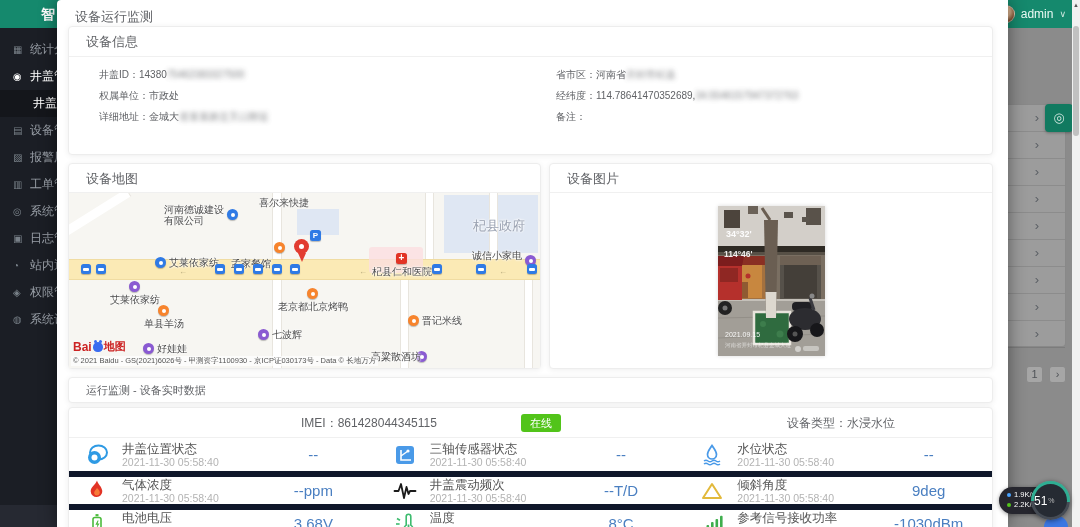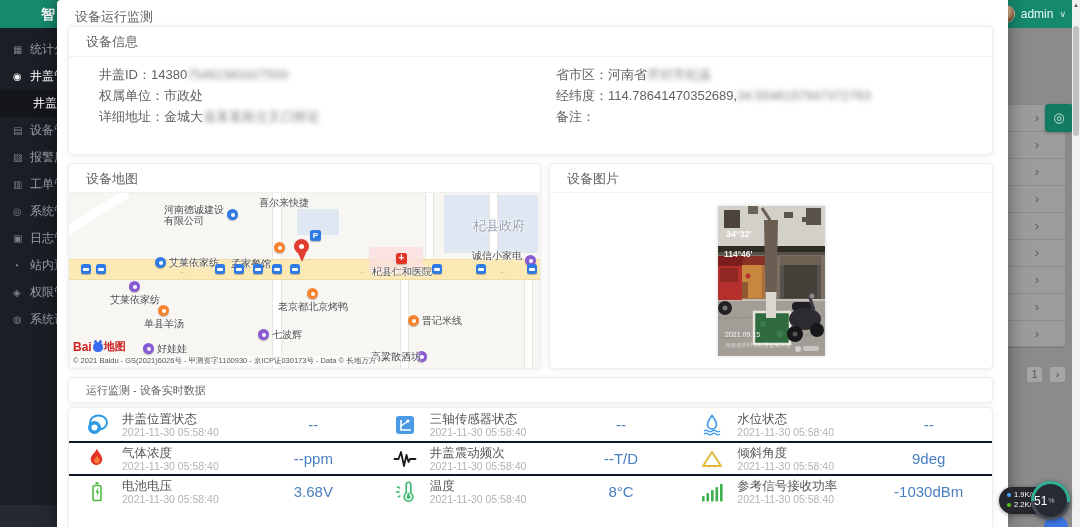--- a/index.html
+++ b/index.html
@@ -42,21 +42,21 @@
      box-shadow:0 0 18px rgba(0,0,0,.45);overflow:hidden;border-radius:4px 0 0 0;}
   .modal-title{position:absolute;left:18px;top:8px;font-size:13px;color:#606266;}
   .card{position:absolute;background:#fff;border:1px solid #ededed;border-radius:4px;box-shadow:0 1px 6px rgba(0,0,0,.07);}
   .card-head{height:30px;line-height:29px;padding-left:17px;font-size:13px;color:#606266;border-bottom:1px solid #f0f0f0;}
   
   .card-info{left:11px;top:26px;width:925px;height:129px;}
   .info-body{position:relative;height:98px;}
   .info-col{position:absolute;top:7px;}
   .info-col.c1{left:30px;}
   .info-col.c2{left:487px;}
-  .info-line{height:21px;line-height:21px;font-size:13px;color:#606266;white-space:nowrap;}
+  .info-line{height:21px;line-height:21px;font-size:10px;color:#606266;white-space:nowrap;}
   .blurred{filter:blur(2.6px);opacity:.8;}
   
   .card-map{left:11px;top:163px;width:473px;height:206px;}
   .card-map .card-head{height:29px;}
   .map{position:relative;width:471px;height:175px;background:#f7f6f2;overflow:hidden;cursor:grab;}
   .m-area{position:absolute;background:#dfe7f3;}
   .m-vroad{position:absolute;background:#fff;border-left:1px solid #e8e5de;border-right:1px solid #e8e5de;}
   .m-hroad{position:absolute;left:0;width:471px;top:66px;height:21px;background:#fbeab5;border-top:1px solid #f0dca2;border-bottom:1px solid #f0dca2;}
   .m-arrow{position:absolute;top:74px;color:#b9ab7e;font-size:8px;}
   .hospital-bg{position:absolute;left:300px;top:54px;width:54px;height:26px;background:#fbdee0;border-radius:3px;opacity:.8;}
@@ -89,21 +89,21 @@
   .photo-wrap{width:107px;height:150px;margin:13px auto 0;box-shadow:0 0 4px rgba(0,0,0,.15);cursor:pointer;}
   
   .monitor-bar{left:11px;top:377px;width:925px;height:26px;line-height:25px;padding-left:17px;font-size:11px;color:#606266;}
   .card-monitor{left:11px;top:407px;width:925px;height:134px;}
   .meta-row{position:relative;height:30px;border-bottom:1px solid #f0f0f0;font-size:12px;color:#606266;}
   .meta-imei{position:absolute;left:232px;top:0;line-height:30px;}
   .badge-online{position:absolute;left:452px;top:6px;background:#52c41a;color:#fff;font-size:11px;padding:2px 9px;border-radius:3px;line-height:14px;}
   .meta-type{position:absolute;left:718px;top:0;line-height:30px;}
   .sensor-grid{display:grid;grid-template-columns:1fr 1fr 1fr;}
   .cell{display:flex;align-items:center;height:33px;}
-  .sensor-grid .cell:nth-child(n+4){border-top:2px solid #0f172a;}
+  .sensor-grid .cell:nth-child(n+4){border-top:6px solid #0f172a;}
   .cell .ic{margin-left:16px;width:24px;height:24px;flex:0 0 24px;}
   .cell .ic svg{width:24px;height:24px;display:block;}
   .cell .txt{margin-left:13px;width:128px;}
   .cell .s-label{font-size:12.5px;color:#555;line-height:14px;}
   .cell .s-time{font-size:10.5px;color:#b3b3b3;line-height:12px;}
   .cell .s-val{flex:1;text-align:center;font-size:15px;color:#4a7fc1;font-weight:500;}
   
   .net-pill{position:absolute;left:999px;top:487px;width:56px;height:27px;background:#26262e;border-radius:14px;z-index:40;
      color:#fff;padding:3px 0 0 8px;box-shadow:0 1px 4px rgba(0,0,0,.4);}
   .net-line{display:flex;align-items:center;gap:3px;font-size:7.5px;line-height:10px;}
@@ -354,20 +354,25 @@
         <text x="7" y="141" font-size="5.5" fill="#ffffff" opacity="0.6">河南省开封市杞县金城大道</text>
         <circle cx="80" cy="143" r="3" fill="#ffffff" opacity="0.5"></circle>
         <rect x="85" y="140" width="16" height="5" rx="2" fill="#ffffff" opacity="0.4"></rect>
       </svg>
     </div>
   </div>
 
   <div class="card monitor-bar">运行监测 - 设备实时数据</div>
 
   <div class="card card-monitor">
+    <div class="meta-row">
+      <span class="meta-imei"><span>IMEI：</span><span>861428044345115</span></span>
+      <span class="badge-online">在线</span>
+      <span class="meta-type"><span>设备类型：</span><span>水浸水位</span></span>
+    </div>
     <div class="sensor-grid" id="sensor-grid">
         <div class="cell">
           <span class="ic">
             <svg viewBox="0 0 24 24">
               <ellipse cx="13.5" cy="9.5" rx="8.5" ry="7" fill="none" stroke="#2e9ae4" stroke-width="2"></ellipse>
               <circle cx="9.5" cy="14.5" r="6.5" fill="#2e9ae4"></circle>
               <circle cx="9.5" cy="14.5" r="3" fill="#fff"></circle>
             </svg>
           </span>
           <div class="txt">

